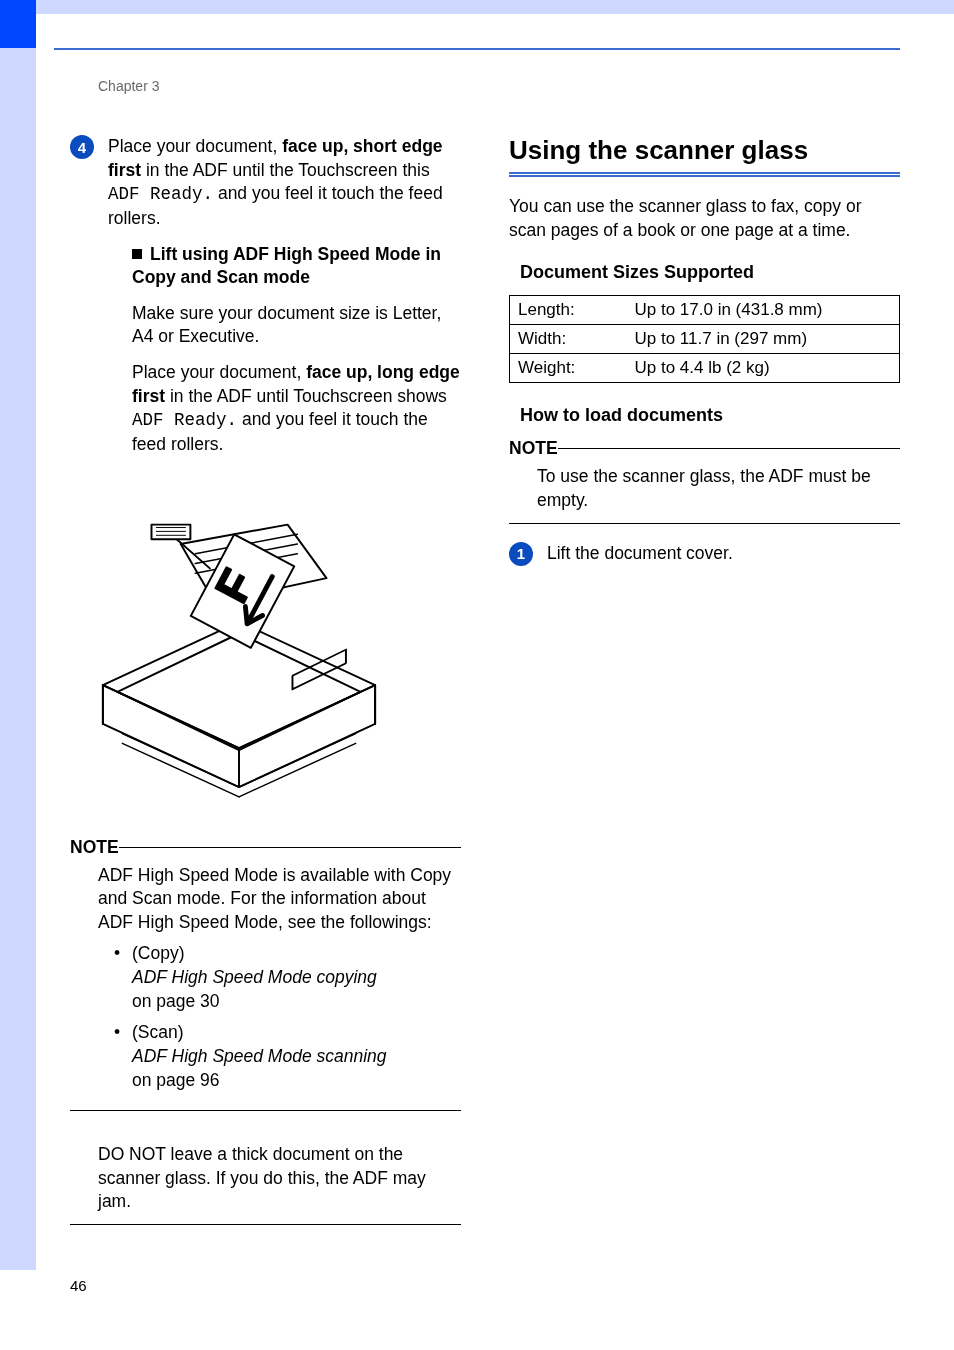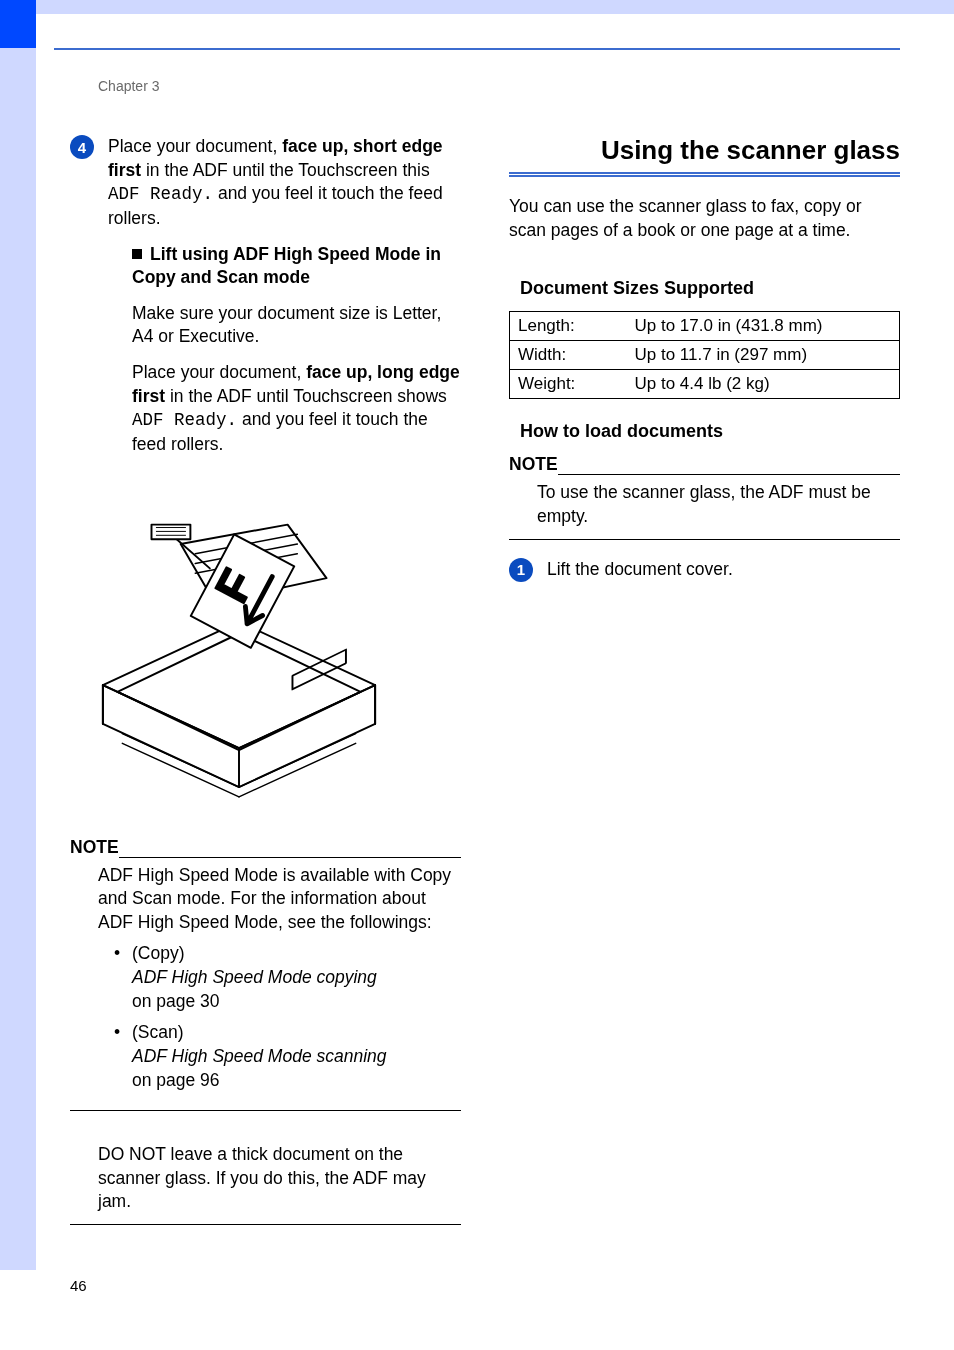--- a/index.html
+++ b/index.html
@@ -31,35 +31,35 @@
     .sq { display:inline-block; width:10px; height:10px; background:#000; margin-right:8px; vertical-align: 1px; }
     .sub { margin-left: 24px; }
 
     .figure {
       margin-top: 22px; margin-left: -6px; width: 350px; height: 320px;
       display:flex; align-items:center; justify-content:center;
     }
     .figure svg { width: 100%; height: 100%; }
 
     .note-block, .important-block { margin-top: 26px; }
-    .note-head { display:flex; align-items:flex-end; gap:0; font-weight:bold; font-size:17.5px; }
+    .note-head { display:flex; align-items:center; gap:0; font-weight:bold; font-size:17.5px; }
     .note-rule { flex:1; height:0; border-top:1.5px solid #000; }
     .note-body { font-size:17.5px; line-height:1.35; padding: 6px 0 10px 28px; }
     .note-footer { height:0; border-top:1.5px solid #000; }
 
     ul.bullets { list-style: none; padding-left: 16px; }
     ul.bullets li { margin: 8px 0; position: relative; padding-left: 18px; }
     ul.bullets li::before { content:"•"; position:absolute; left:0; top:0; }
     .ital { font-style: italic; }
 
     h2.section {
-      font-size: 26px; font-weight: bold; margin-bottom: 6px; text-align: right;
+      font-size: 26px; font-weight: bold; margin-bottom: 6px;
     }
     .section-rule { width: 100%; height: 5px; background: linear-gradient(#3c6ccf 0 2px, transparent 2px 3px, #3c6ccf 3px 5px); margin-bottom: 18px; }
-    .para { font-size:17.5px; line-height:1.35; margin-bottom: 36px; }
+    .para { font-size:17.5px; line-height:1.35; margin-bottom: 20px; }
     .subhead { font-size:18px; font-weight:bold; margin: 10px 0 12px 11px; }
 
     table.specs { border-collapse: collapse; width: 100%; margin-bottom: 22px; }
     table.specs td { border: 1px solid #000; border-left:none; border-right:none; padding: 4px 8px; font-size:17px; }
     table.specs tr td:first-child { border-left:1px solid #000; width: 30%; }
     table.specs tr td:last-child { border-right:1px solid #000; }
     table.specs { border:1px solid #4c1d95; }
     table.specs tr + tr td { border-top: none; }
 
     .pagenum { position:absolute; left:70px; bottom:56px; font-weight:normal; font-size:15px; }

